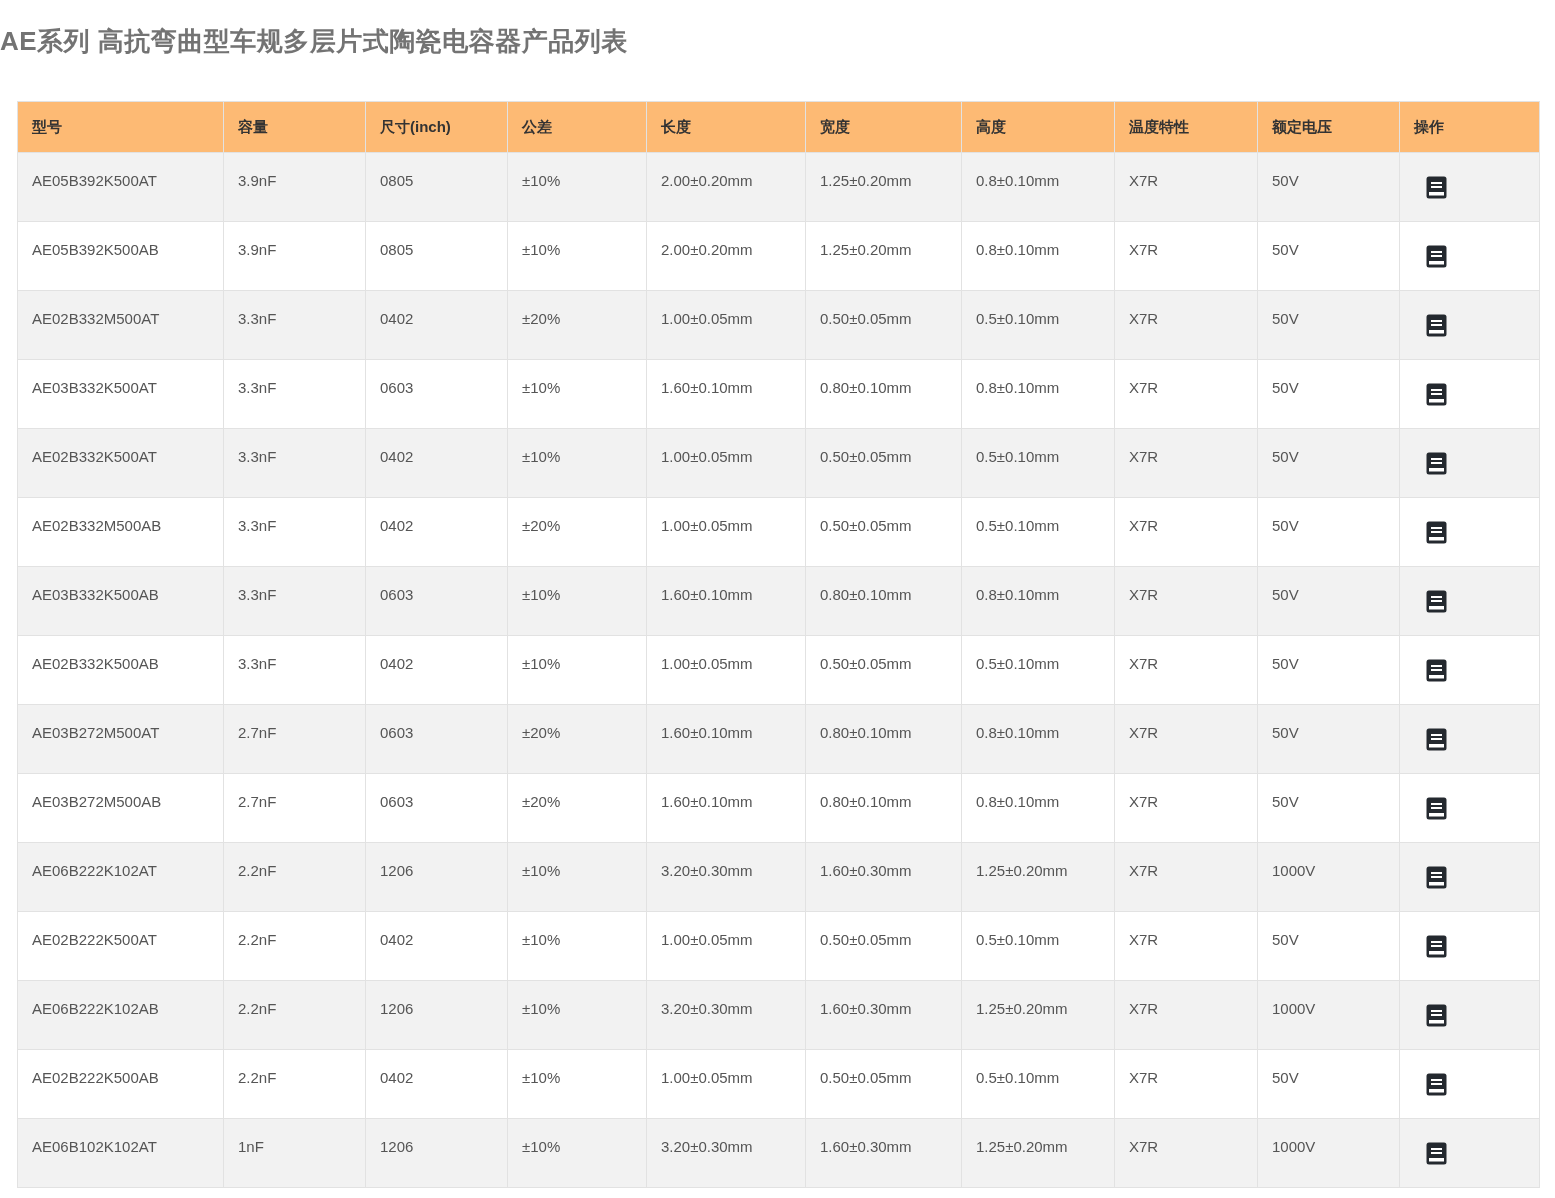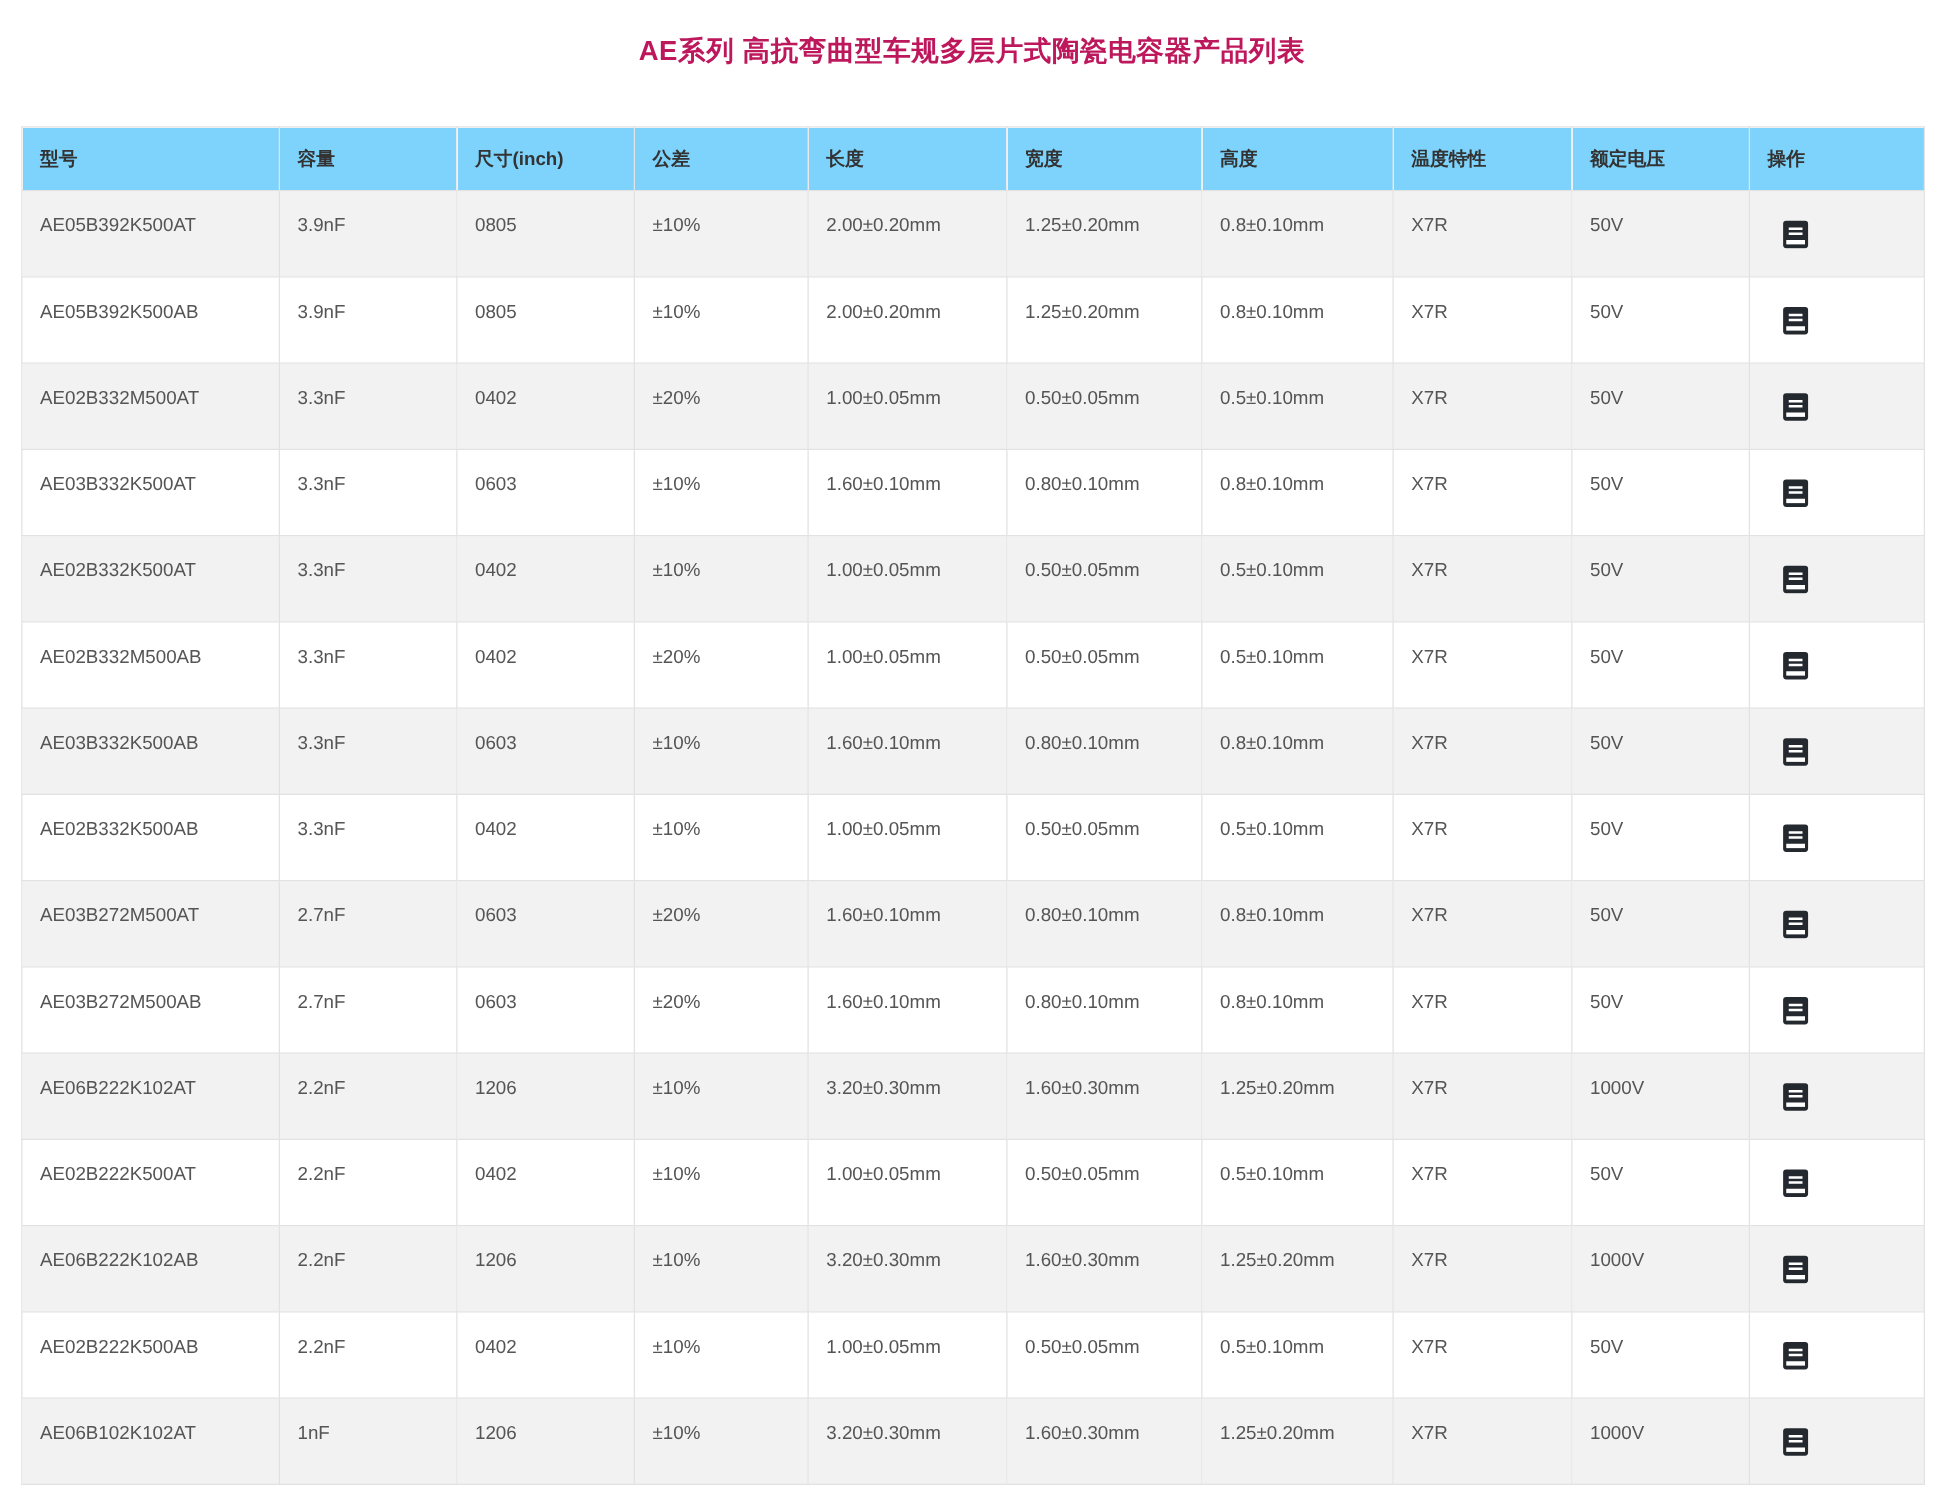--- a/index.html
+++ b/index.html
@@ -9,25 +9,24 @@
     font-family: "Liberation Sans", "DejaVu Sans", sans-serif;
   }
   body {
     width: 1555px;
     min-height: 1198px;
     box-sizing: border-box;
   }
   .page-title {
     margin: 0;
     padding-top: 26px;
-    text-align: center;
-    font-size: 22px;
+    font-size: 26px;
     line-height: 30px;
     font-weight: bold;
-    color: #be185d;
+    color: #737373;
     letter-spacing: 0.5px;
   }
   .table-wrap {
     margin: 45px 16px 10px 17px;
   }
   table.products {
     width: 1522px;
     table-layout: fixed;
     border-collapse: collapse;
   }
@@ -39,21 +38,21 @@
     box-sizing: border-box;
     overflow: hidden;
     white-space: nowrap;
   }
   table.products th {
     height: 51px;
     padding: 0 14px;
     vertical-align: middle;
     font-weight: bold;
     color: #333333;
-    background: #7dd3fc;
+    background: #fdba74;
   }
   table.products td {
     height: 69px;
     padding: 19px 14px 0 14px;
     vertical-align: top;
     color: #555555;
     background: #ffffff;
   }
   table.products tbody tr:nth-child(odd) td {
     background: #f2f2f2;

